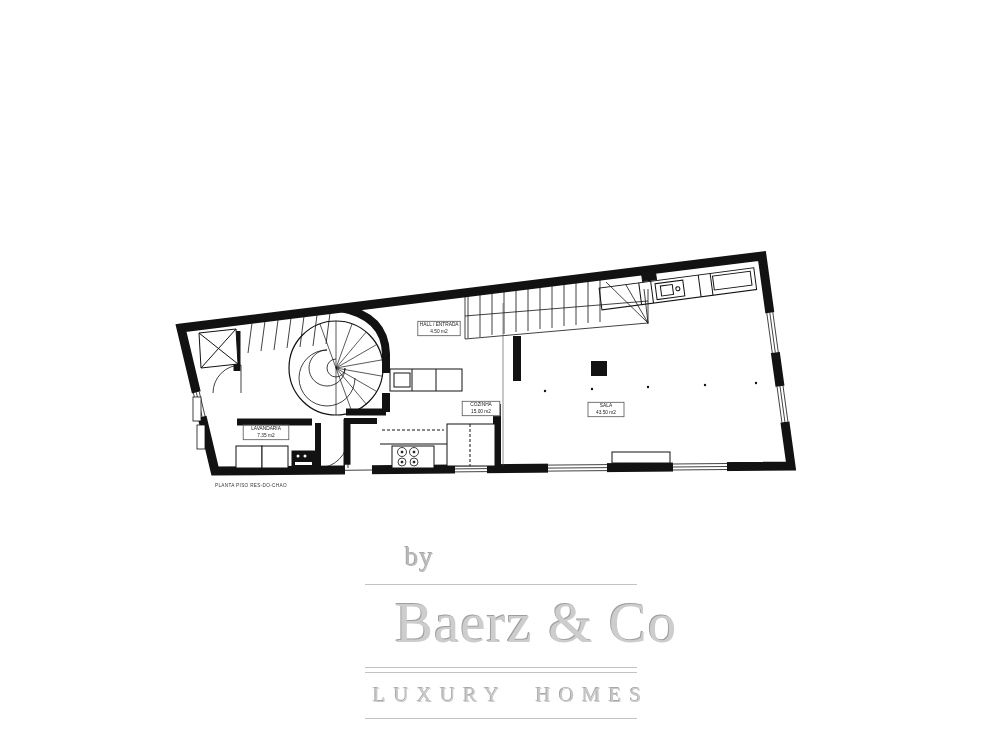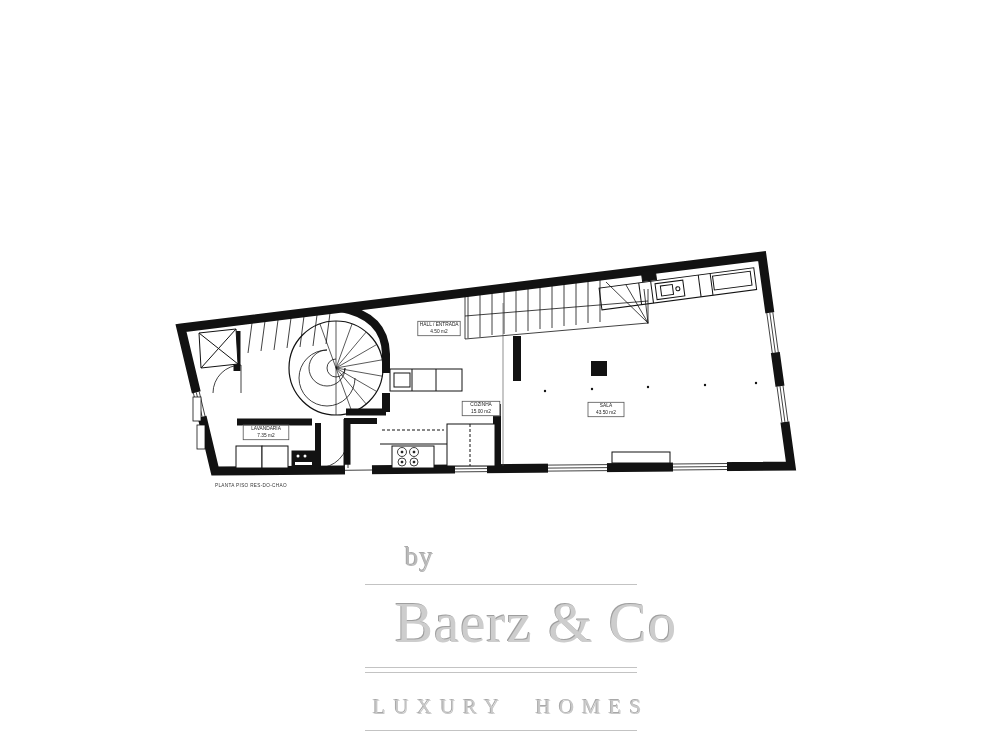--- a/index.html
+++ b/index.html
@@ -22,21 +22,21 @@
       font-family:"Liberation Serif",serif;color:#c6c6c6;}
   .logo-by{font-size:27px;height:42px;text-align:left;padding-left:40px;
       color:#b9b9b9;letter-spacing:1px;
       text-shadow:-1px -1px 0 #a7a7a7,1px 1px 0 #ffffff;}
   .logo-rule{border-top:1.5px solid #c3c3c3;}
   .logo-brand{font-size:57px;line-height:72px;margin-top:2px;color:#cdcdcd;
       letter-spacing:1px;white-space:nowrap;
       text-shadow:-1px -1px 0 #9f9f9f,1px 1px 0 #ffffff;margin-left:30px;}
   .logo-rule-double{height:4px;border-top:1.5px solid #c3c3c3;
       border-bottom:1.5px solid #c3c3c3;margin-top:8px;}
-  .logo-tagline{font-size:21px;height:30px;margin-top:22px;padding-left:8px;
+  .logo-tagline{font-size:21px;height:30px;margin-top:10px;padding-left:8px;
       letter-spacing:8px;word-spacing:16px;color:#c8c8c8;white-space:nowrap;
       text-shadow:-1px -1px 0 #a8a8a8,1px 1px 0 #ffffff;}
   .logo-rule-bottom{border-top:1.5px solid #c3c3c3;margin-top:5px;}
 </style>
 </head>
 <body>
 
 <div class="stage">
 
   <svg width="1000" height="750" viewBox="0 0 1000 750">

